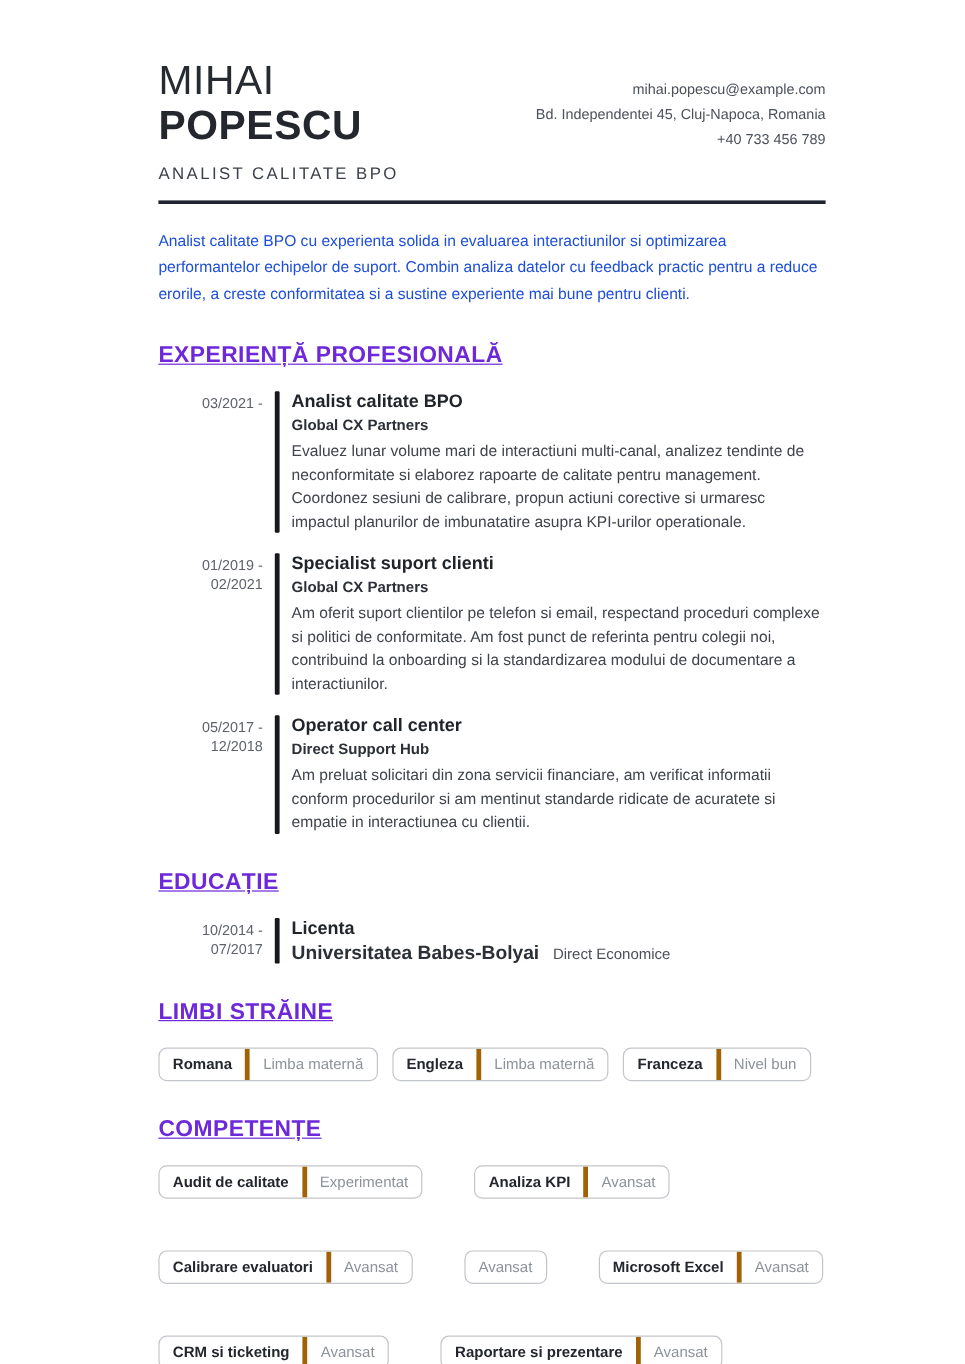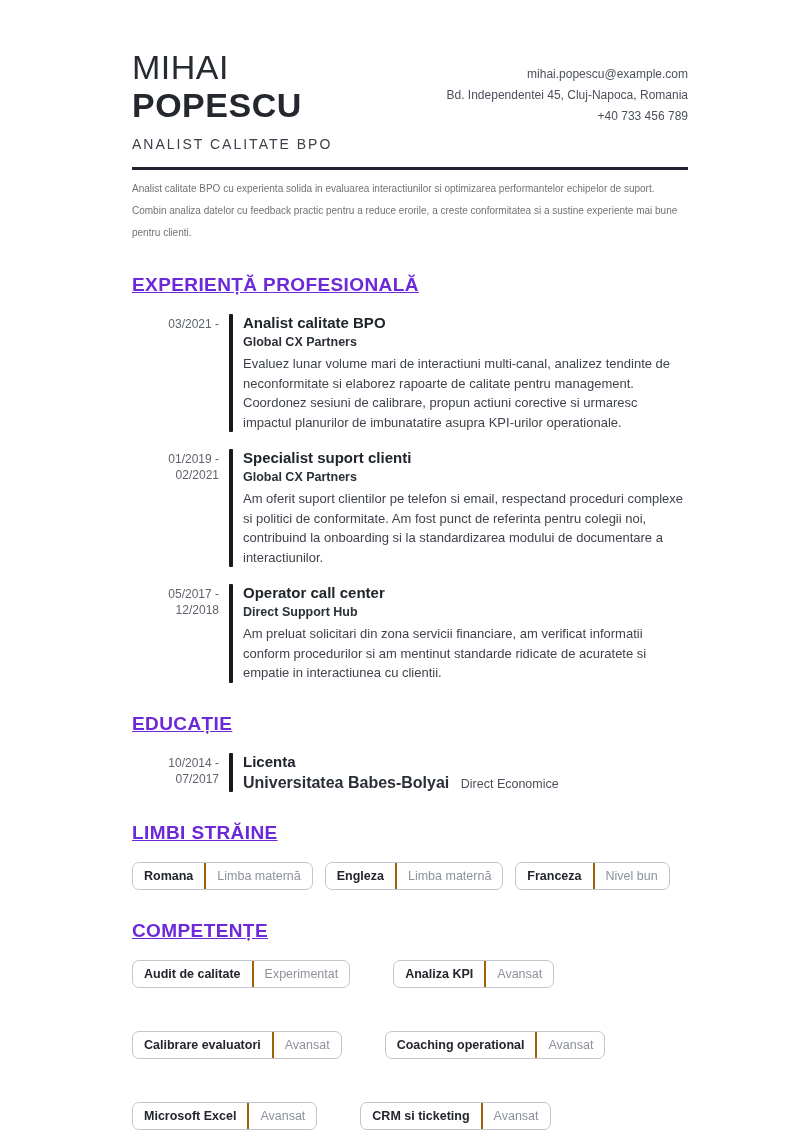--- a/index.html
+++ b/index.html
@@ -13,21 +13,21 @@
   }
   
   .header { display: flex; justify-content: space-between; align-items: flex-start; }
   .name-block { line-height: 1.12; }
   .first-name { font-size: 34px; font-weight: 400; color: #262a31; letter-spacing: .5px; }
   .last-name  { font-size: 34px; font-weight: 800; color: #24272e; letter-spacing: .5px; }
   .job-title  { margin-top: 12px; font-size: 14px; font-weight: 400; color: #3c414a; letter-spacing: 2px; }
   .contact { text-align: right; font-size: 12px; color: #4b505a; line-height: 21px; padding-top: 16px; }
   .rule { height: 3px; background: #20242f; margin-top: 15px; }
   
-  .summary { margin-top: 8px; font-size: 10px; line-height: 22px; color: #737373; }
+  .summary { margin-top: 20px; font-size: 13px; line-height: 22px; color: #1d4ed8; }
   
   .section-title {
     margin-top: 30px; margin-bottom: 18px;
     font-size: 19px; font-weight: 700; color: #6d28d9; letter-spacing: .4px; text-decoration: underline;
   }
   .entry { display: flex; margin-bottom: 17px; }
   .entry-dates {
     width: 87px; flex: 0 0 87px; text-align: right;
     font-size: 12px; color: #5e636b; line-height: 16px; padding-top: 2px;
   }
@@ -41,21 +41,21 @@
   .edu-field { font-size: 12.5px; color: #4a4f58; margin-left: 7px; }
   
   .pill-row { display: flex; flex-wrap: wrap; gap: 10px 12px; }
   .pill {
     display: inline-flex; align-items: stretch;
     border: 1px solid #c2c5ca; border-radius: 7px; background: #ffffff;
     overflow: hidden; white-space: nowrap;
   }
   .pill-name {
     padding: 6px 11px; font-size: 12.5px; font-weight: 700; color: #23262c;
-    border-right: 2px solid #a16207; display: inline-block;
+    border-right: 4px solid #a16207; display: inline-block;
   }
   .pill-level { padding: 6px 11px; font-size: 12.5px; color: #8d929a; display: inline-block; }
   .skills-margin { margin-bottom: 0; gap: 43px; }
 </style>
 </head>
 <body>
 
 <div class="page">
 
   <div class="header">
@@ -158,21 +158,20 @@
     </span>
     <span class="pill">
       <span class="pill-name">Analiza KPI</span>
       <span class="pill-level">Avansat</span>
     </span>
     <span class="pill">
       <span class="pill-name">Calibrare evaluatori</span>
       <span class="pill-level">Avansat</span>
     </span>
     <span class="pill">
-      <span class="pill-name">Coaching operational</span>
       <span class="pill-level">Avansat</span>
     </span>
     <span class="pill">
       <span class="pill-name">Microsoft Excel</span>
       <span class="pill-level">Avansat</span>
     </span>
     <span class="pill">
       <span class="pill-name">CRM si ticketing</span>
       <span class="pill-level">Avansat</span>
     </span>

